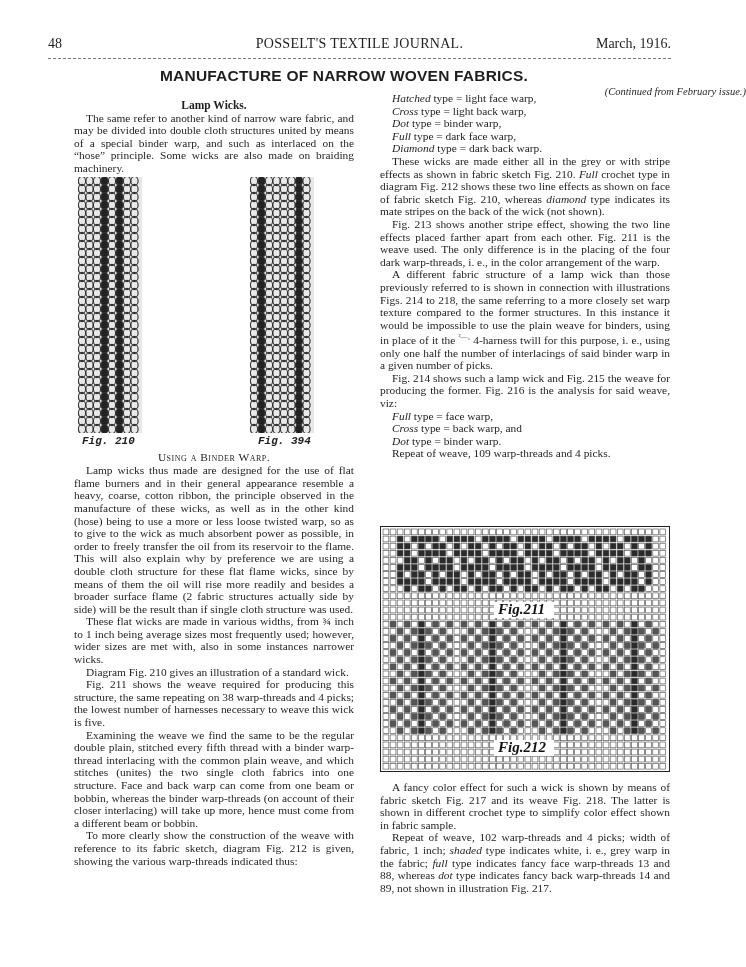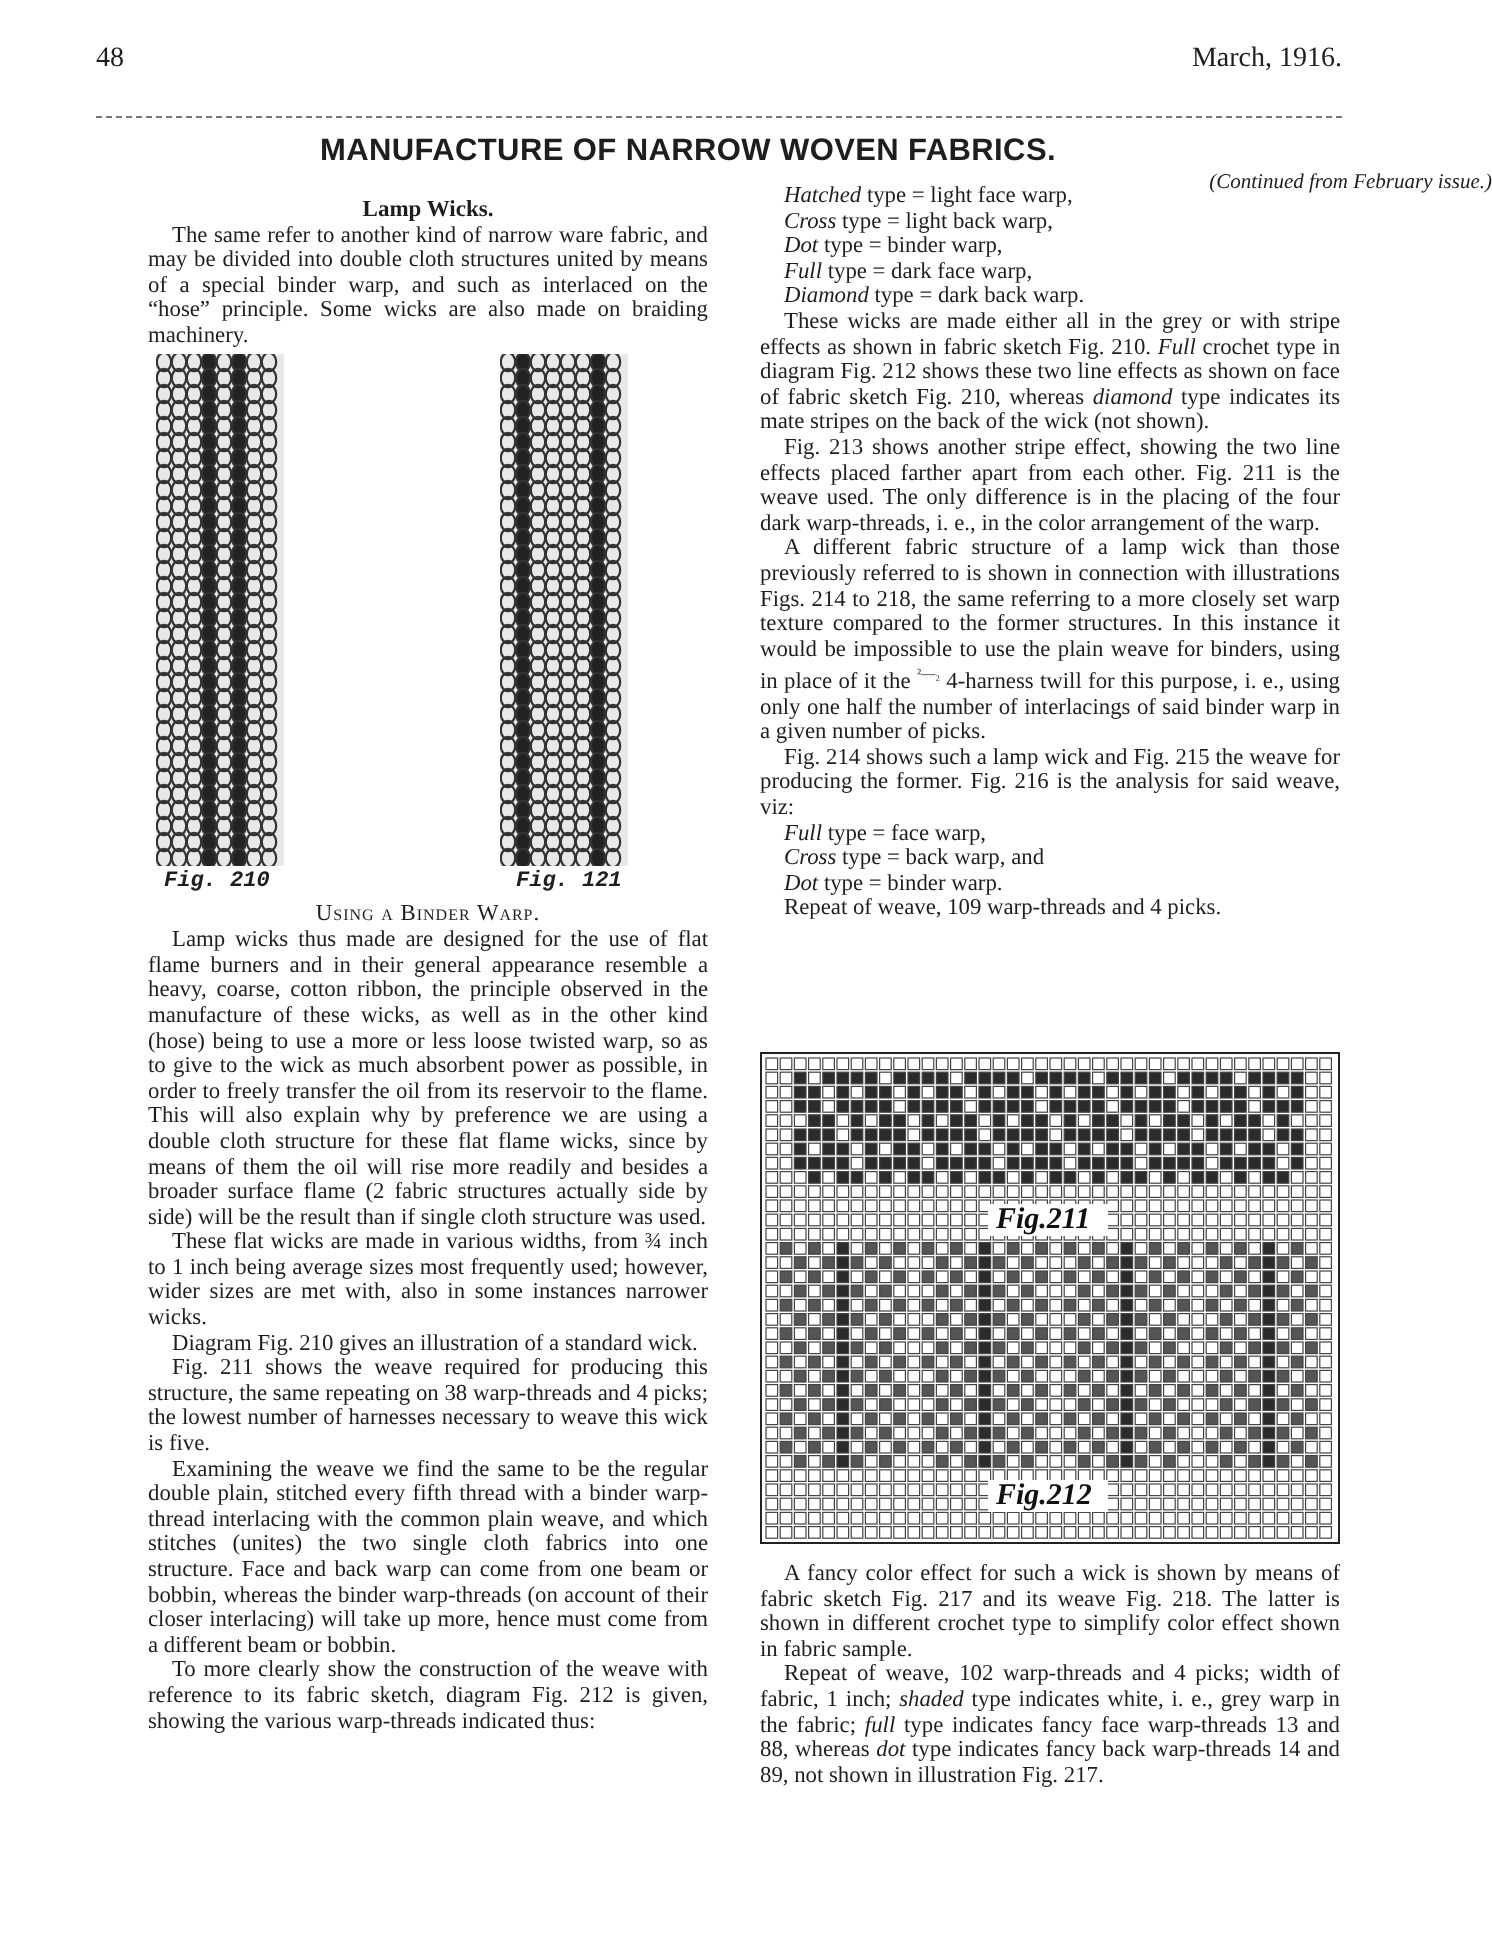--- a/index.html
+++ b/index.html
@@ -1,20 +1,20 @@
 <!DOCTYPE html>
 <html><head>
 <meta charset="utf-8">
 <style>
   html, body { margin: 0; padding: 0; background: #ffffff; }
   body {
     width: 746px; height: 967px; position: relative; overflow: hidden;
     font-family: "Liberation Serif", "DejaVu Serif", serif; color: #1e1e1e;
   }
-  .header { position: absolute; top: 22px; left: 48px; width: 623px; height: 20px; font-size: 14px; }
+  .header { position: absolute; top: 36px; left: 48px; width: 623px; height: 20px; font-size: 14px; }
   .header .pg { position: absolute; left: 0; top: 0; }
   .header .jn { position: absolute; left: 0; right: 0; text-align: center; top: 0; letter-spacing: 0.3px; }
   .header .dt { position: absolute; right: 0; top: 0; }
   .rule { position: absolute; top: 58px; left: 48px; width: 623px; border-top: 1px dashed #777; }
   .title {
     position: absolute; top: 67px; left: 0; width: 688px; text-align: center;
     font-family: "Liberation Sans", "DejaVu Sans", sans-serif; font-weight: bold; font-size: 15.5px; letter-spacing: 0.2px;
   }
   .subtitle { position: absolute; top: 86px; left: 0; width: 746px; text-align: right; font-style: italic; font-size: 10.5px; }
   .col { position: absolute; font-size: 11.4px; line-height: 12.6px; text-align: justify; }
@@ -31,20 +31,21 @@
   .wick svg { width: 100%; height: 100%; display: block; }
   .figcap { position: absolute; top: 258px; font-family: Liberation Mono, monospace; font-weight: bold; font-style: italic; font-size: 11px; }
   .grid-wrap { position: absolute; left: 380px; top: 526px; width: 290px; height: 246px; }
   .grid-wrap svg { display: block; }
 </style>
 </head>
 <body>
 
 <div class="header">
   <span class="pg">48</span>
+  <span class="jn">POSSELT'S TEXTILE JOURNAL.</span>
   <span class="dt">March, 1916.</span>
 </div>
 <div class="rule"></div>
 
 <div class="title">MANUFACTURE OF NARROW WOVEN FABRICS.</div>
 <div class="subtitle">(Continued from February issue.)</div>
 
 <div class="col left">
   <p class="h">Lamp Wicks.</p>
   <p>The same refer to another kind of narrow ware fabric, and may be divided into double cloth structures united by means of a special binder warp, and such as interlaced on the “hose” principle.  Some wicks are also made on braiding machinery.</p>
@@ -565,21 +566,21 @@
           <ellipse cx="56.5" cy="204" rx="3.6" ry="4.6" fill="none" stroke="#333" stroke-width="1.1"></ellipse>
           <ellipse cx="56.5" cy="212" rx="3.6" ry="4.6" fill="none" stroke="#333" stroke-width="1.1"></ellipse>
           <ellipse cx="56.5" cy="220" rx="3.6" ry="4.6" fill="none" stroke="#333" stroke-width="1.1"></ellipse>
           <ellipse cx="56.5" cy="228" rx="3.6" ry="4.6" fill="none" stroke="#333" stroke-width="1.1"></ellipse>
           <ellipse cx="56.5" cy="236" rx="3.6" ry="4.6" fill="none" stroke="#333" stroke-width="1.1"></ellipse>
           <ellipse cx="56.5" cy="244" rx="3.6" ry="4.6" fill="none" stroke="#333" stroke-width="1.1"></ellipse>
           <ellipse cx="56.5" cy="252" rx="3.6" ry="4.6" fill="none" stroke="#333" stroke-width="1.1"></ellipse>
         </svg>
     </div>
     <span class="figcap" style="left:8px">Fig. 210</span>
-    <span class="figcap" style="left:184px">Fig. 121</span>
+    <span class="figcap" style="left:184px">Fig. 394</span>
   </div>
   <p class="sc">Using a Binder Warp.</p>
   <p>Lamp wicks thus made are designed for the use of flat flame burners and in their general appearance resemble a heavy, coarse, cotton ribbon, the principle observed in the manufacture of these wicks, as well as in the other kind (hose) being to use a more or less loose twisted warp, so as to give to the wick as much absorbent power as possible, in order to freely transfer the oil from its reservoir to the flame.  This will also explain why by preference we are using a double cloth structure for these flat flame wicks, since by means of them the oil will rise more readily and besides a broader surface flame (2 fabric structures actually side by side) will be the result than if single cloth structure was used.</p>
   <p>These flat wicks are made in various widths, from ¾ inch to 1 inch being average sizes most frequently used; however, wider sizes are met with, also in some instances narrower wicks.</p>
   <p>Diagram Fig. 210 gives an illustration of a standard wick.</p>
   <p>Fig. 211 shows the weave required for producing this structure, the same repeating on 38 warp-threads and 4 picks; the lowest number of harnesses necessary to weave this wick is five.</p>
   <p>Examining the weave we find the same to be the regular double plain, stitched every fifth thread with a binder warp-thread interlacing with the common plain weave, and which stitches (unites) the two single cloth fabrics into one structure.  Face and back warp can come from one beam or bobbin, whereas the binder warp-threads (on account of their closer interlacing) will take up more, hence must come from a different beam or bobbin.</p>
   <p>To more clearly show the construction of the weave with reference to its fabric sketch, diagram Fig. 212 is given, showing the various warp-threads indicated thus:</p>
 </div>
 

